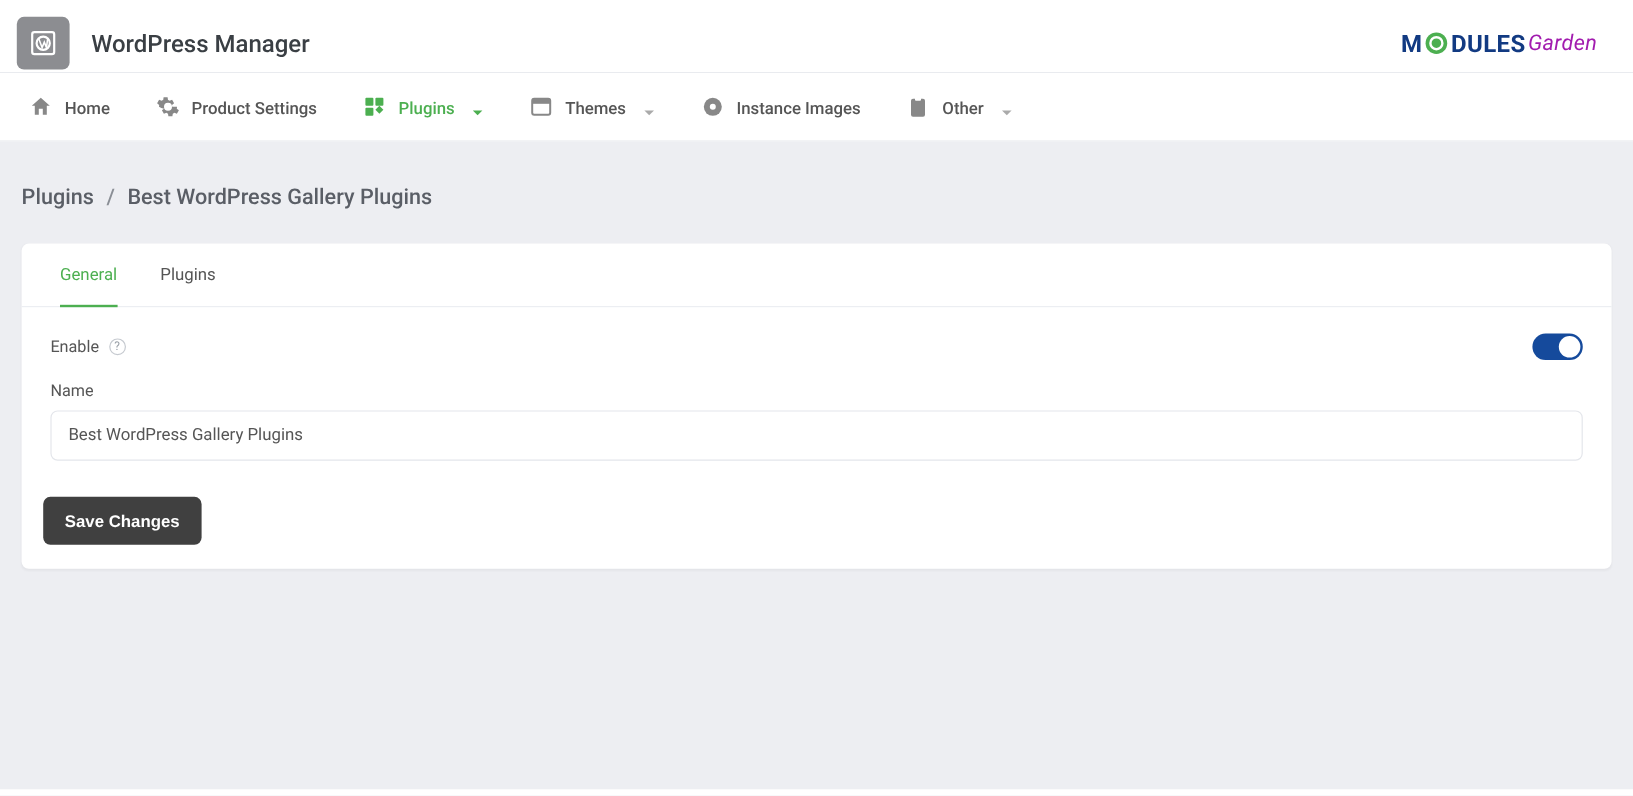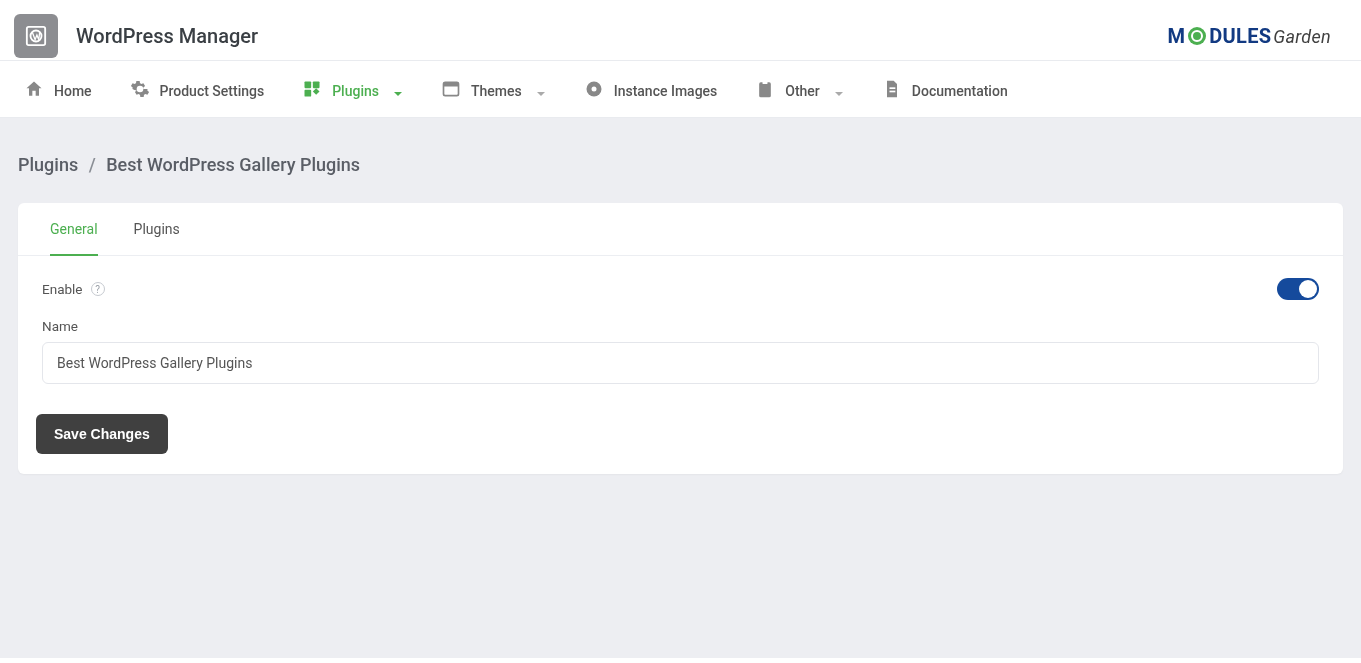--- a/index.html
+++ b/index.html
@@ -3,21 +3,21 @@
 <meta charset="utf-8">
 <style>
   * { margin: 0; padding: 0; box-sizing: border-box; }
   body { font-family: -apple-system, BlinkMacSystemFont, "Segoe UI", Roboto, Helvetica, Arial, sans-serif; background: #fff; color: #3b3b3b; font-size: 14px; }
   .topbar { display: flex; align-items: center; padding: 14px 14px 2px 14px; border-bottom: 1px solid #e9ebef; }
   .app-icon { width: 44px; height: 44px; background: #8c8d91; border-radius: 6px; display:flex; align-items:center; justify-content:center; margin-right: 18px; }
   .app-icon svg { fill:#fff; }
   .app-title { font-size: 20px; font-weight: 500; color: #3a3f44; }
   .logo { margin-left: auto; display:flex; align-items:center; gap:2px; font-weight:700; letter-spacing:.3px; padding-right: 16px;}
   .logo .m { color:#123a82; font-size:20px; }
-  .logo .garden { color:#404040; font-size:18px; font-style:italic; font-weight:400;}
+  .logo .garden { color:#a21caf; font-size:18px; font-style:italic; font-weight:400;}
   .logo .globe { width:18px;height:18px;border-radius:50%;background:#4caf50;display:inline-block;margin:0 1px; vertical-align:middle; position:relative;}
   .logo .globe:after{content:"";position:absolute;inset:3px;border-radius:50%;border:2px solid #fff;}
   .navbar { display:flex; gap:6px; padding: 8px 8px; border-bottom: 1px solid #e9ebef; background:#fff; }
   .nav-item { display:flex; align-items:flex-end; gap:10px; padding: 10px 16px; font-weight:500; color:#555; cursor:pointer; border-radius:4px; font-size:14px;}
   .nav-item svg { fill:#888; width:20px;height:20px;}
   .nav-item.active { color:#4caf50; }
   .nav-item.active svg { fill:#4caf50; }
   .nav-item .chev { margin-left:4px; fill:#aaa; width:10px;height:10px;}
   .nav-item.active .chev{fill:#4caf50;}
   .page-body { background:#edeef2; padding: 36px 18px 24px 18px; min-height: 540px; }
@@ -106,28 +106,20 @@
   <div class="nav-item">
     <svg viewBox="0 0 24 24">
         <rect x="5" y="4" width="14" height="18" rx="2"></rect>
         <rect x="9" y="2" width="6" height="4" rx="1" fill="#fff"></rect>
       </svg>
     <span>Other</span>
     <svg class="chev" viewBox="0 0 10 10">
         <path d="M1 3l4 4 4-4" fill="#aaa"></path>
       </svg>
   </div>
-  <div class="nav-item">
-    <svg viewBox="0 0 24 24">
-        <path d="M6 2h8l4 4v16H6z"></path>
-        <rect x="9" y="10" width="7" height="2" fill="#fff"></rect>
-        <rect x="9" y="14" width="7" height="2" fill="#fff"></rect>
-      </svg>
-    <span>Documentation</span>
-  </div>
 </div>
 
 <div class="page-body">
   <div class="breadcrumb">
     <a href="#">Plugins</a>
     <span class="sep">/</span>
     <span>Best WordPress Gallery Plugins</span>
   </div>
 
   <div class="card">

